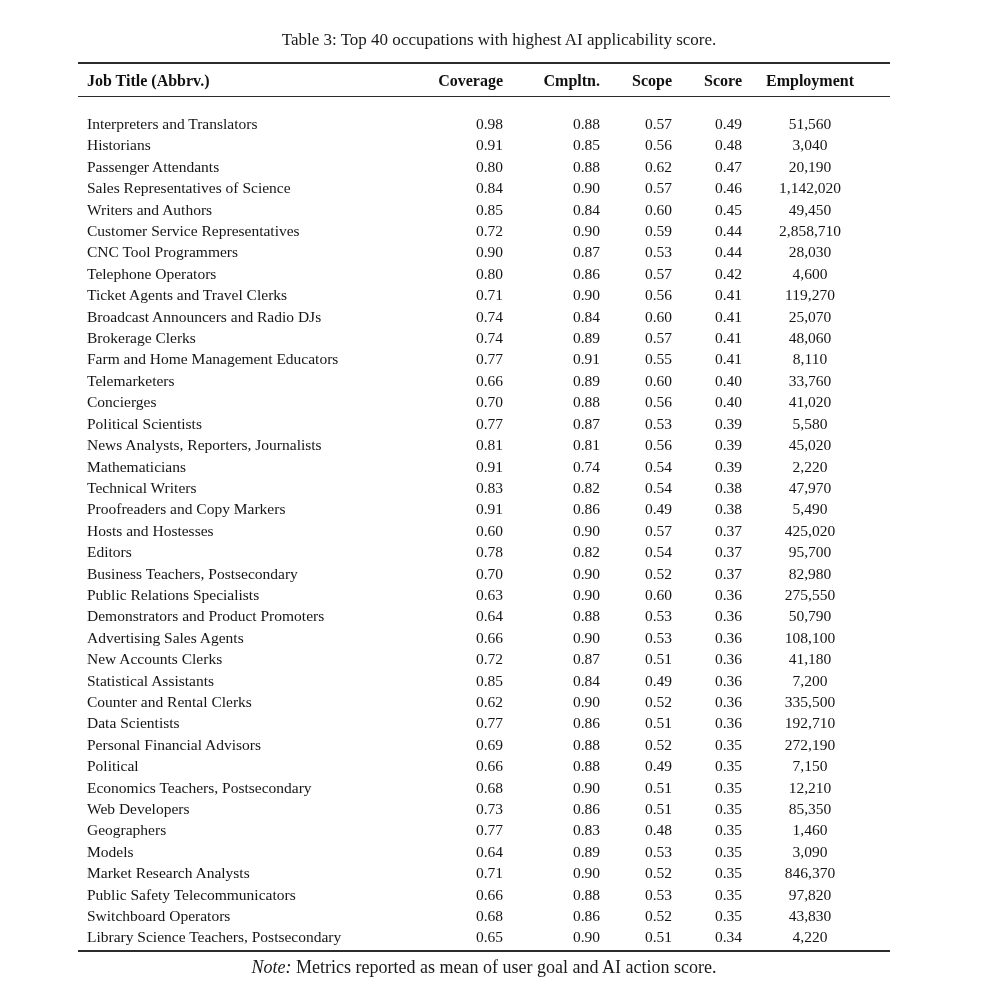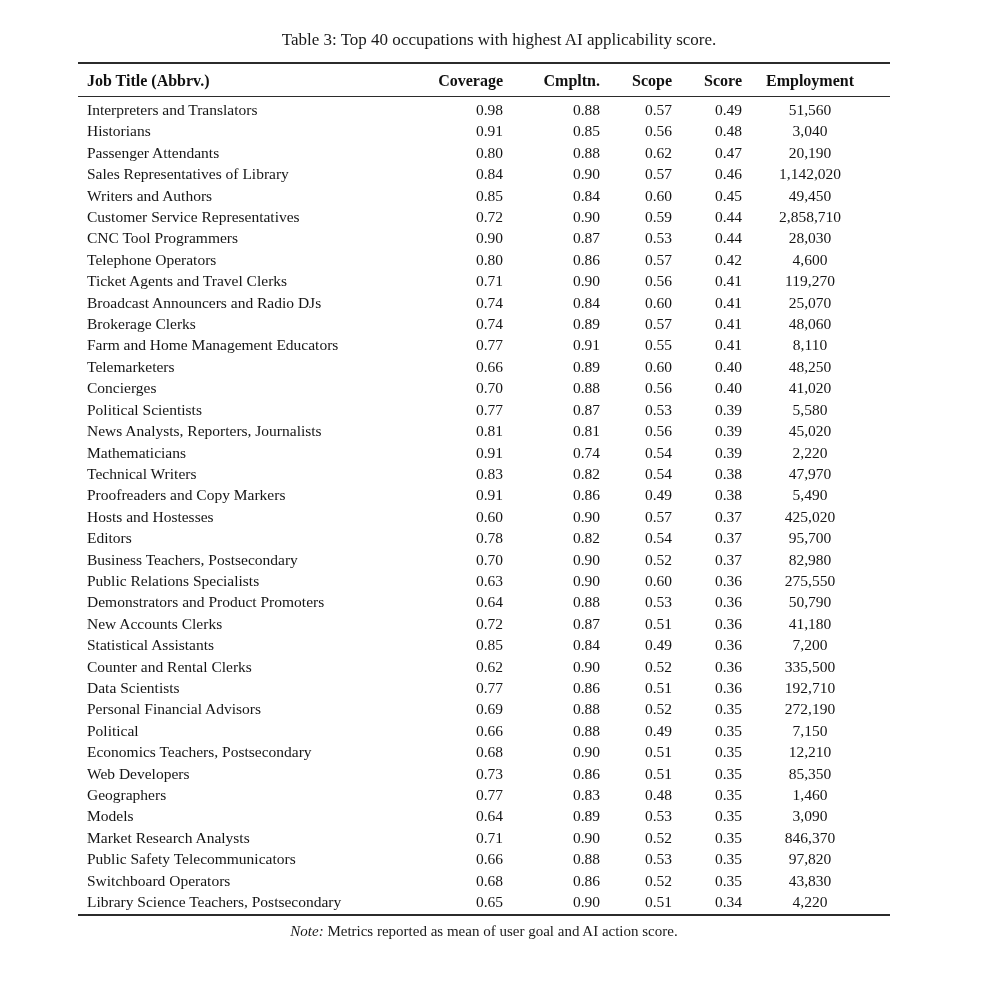--- a/index.html
+++ b/index.html
@@ -45,30 +45,30 @@
     white-space: nowrap;
     color: #111;
   }
   tbody td {
     font-size: 15.5px;
     line-height: 21.4px;
     padding: 0;
     white-space: nowrap;
     color: #151515;
   }
-  tbody tr:first-child td { padding-top: 2px; }
+  tbody tr:first-child td { padding-top: 16px; }
   tbody tr:last-child td { padding-bottom: 2px; }
   .c0 { text-align: left;  padding-left: 9px !important; }
   .c1, .c2, .c3, .c4 { text-align: right; }
   .c5 { text-align: center; padding-right: 12px !important; }
   .note {
     margin-left: 78px;
     width: 812px;
     text-align: center;
-    font-size: 15px;
+    font-size: 18px;
     line-height: 21px;
     margin-top: 5px;
     color: #1a1a1a;
   }
   .note em { font-style: italic; }
 </style>
 </head>
 <body>
 
 <div class="page">
@@ -113,21 +113,21 @@
         </tr>
         <tr>
           <td class="c0">Passenger Attendants</td>
           <td class="c1">0.80</td>
           <td class="c2">0.88</td>
           <td class="c3">0.62</td>
           <td class="c4">0.47</td>
           <td class="c5">20,190</td>
         </tr>
         <tr>
-          <td class="c0">Sales Representatives of Library</td>
+          <td class="c0">Sales Representatives of Science</td>
           <td class="c1">0.84</td>
           <td class="c2">0.90</td>
           <td class="c3">0.57</td>
           <td class="c4">0.46</td>
           <td class="c5">1,142,020</td>
         </tr>
         <tr>
           <td class="c0">Writers and Authors</td>
           <td class="c1">0.85</td>
           <td class="c2">0.84</td>
@@ -190,21 +190,21 @@
           <td class="c3">0.55</td>
           <td class="c4">0.41</td>
           <td class="c5">8,110</td>
         </tr>
         <tr>
           <td class="c0">Telemarketers</td>
           <td class="c1">0.66</td>
           <td class="c2">0.89</td>
           <td class="c3">0.60</td>
           <td class="c4">0.40</td>
-          <td class="c5">48,250</td>
+          <td class="c5">33,760</td>
         </tr>
         <tr>
           <td class="c0">Concierges</td>
           <td class="c1">0.70</td>
           <td class="c2">0.88</td>
           <td class="c3">0.56</td>
           <td class="c4">0.40</td>
           <td class="c5">41,020</td>
         </tr>
         <tr>
@@ -281,20 +281,28 @@
         </tr>
         <tr>
           <td class="c0">Demonstrators and Product Promoters</td>
           <td class="c1">0.64</td>
           <td class="c2">0.88</td>
           <td class="c3">0.53</td>
           <td class="c4">0.36</td>
           <td class="c5">50,790</td>
         </tr>
         <tr>
+          <td class="c0">Advertising Sales Agents</td>
+          <td class="c1">0.66</td>
+          <td class="c2">0.90</td>
+          <td class="c3">0.53</td>
+          <td class="c4">0.36</td>
+          <td class="c5">108,100</td>
+        </tr>
+        <tr>
           <td class="c0">New Accounts Clerks</td>
           <td class="c1">0.72</td>
           <td class="c2">0.87</td>
           <td class="c3">0.51</td>
           <td class="c4">0.36</td>
           <td class="c5">41,180</td>
         </tr>
         <tr>
           <td class="c0">Statistical Assistants</td>
           <td class="c1">0.85</td>

